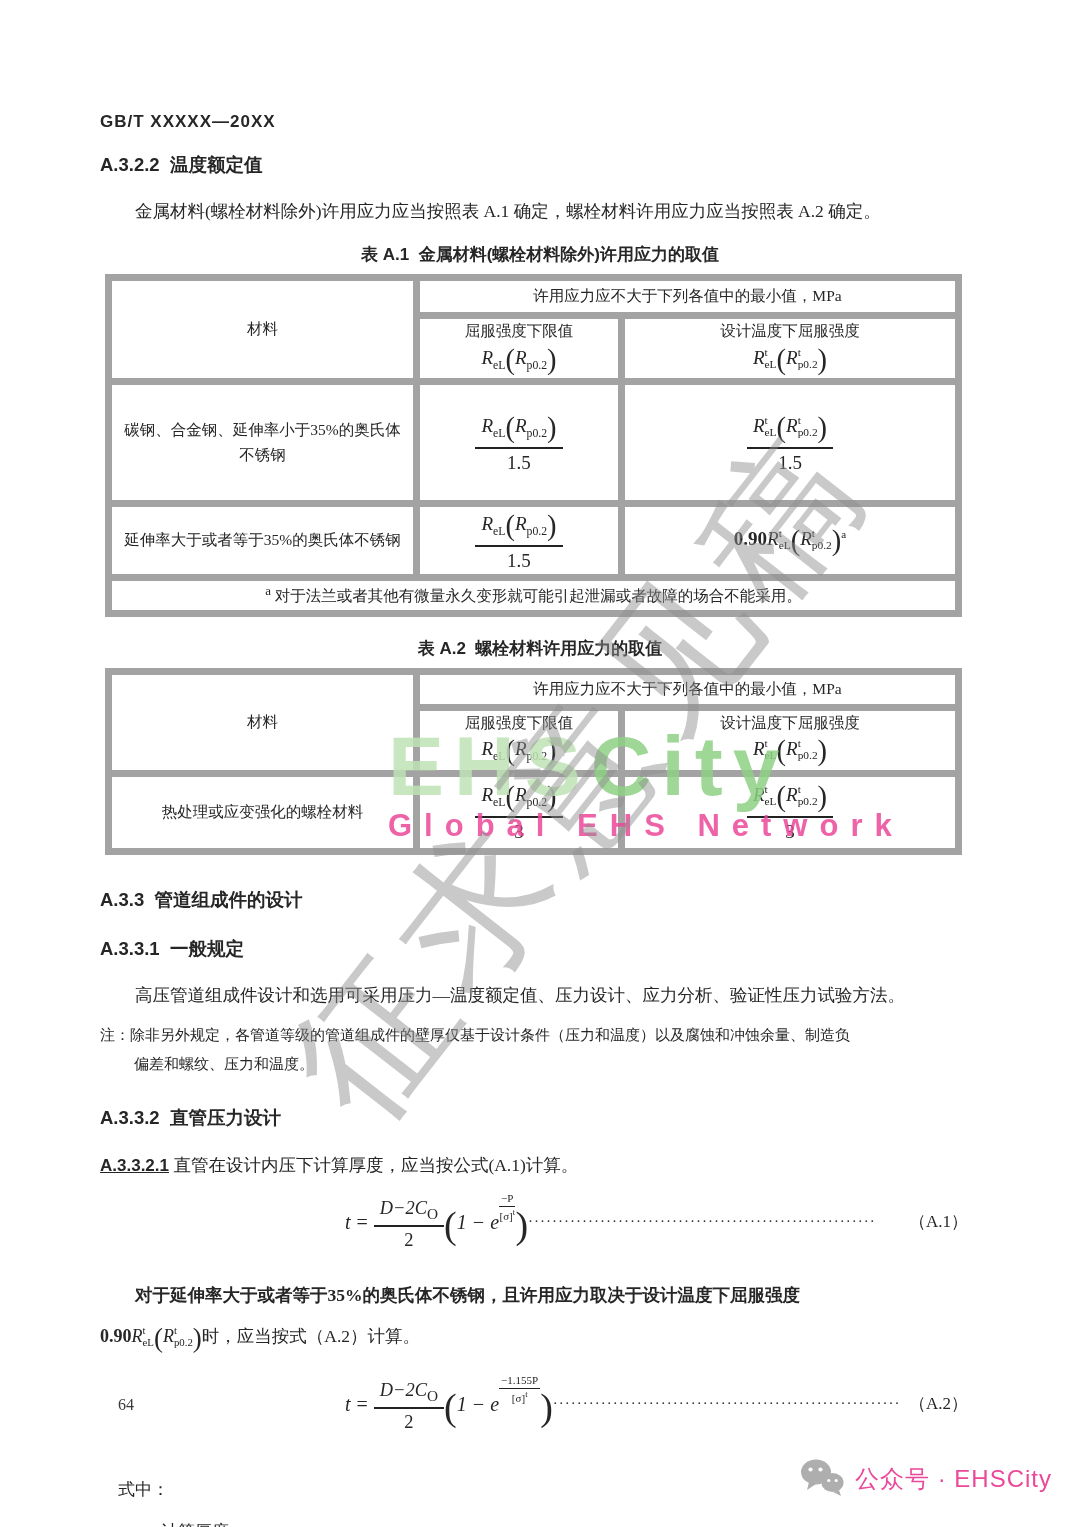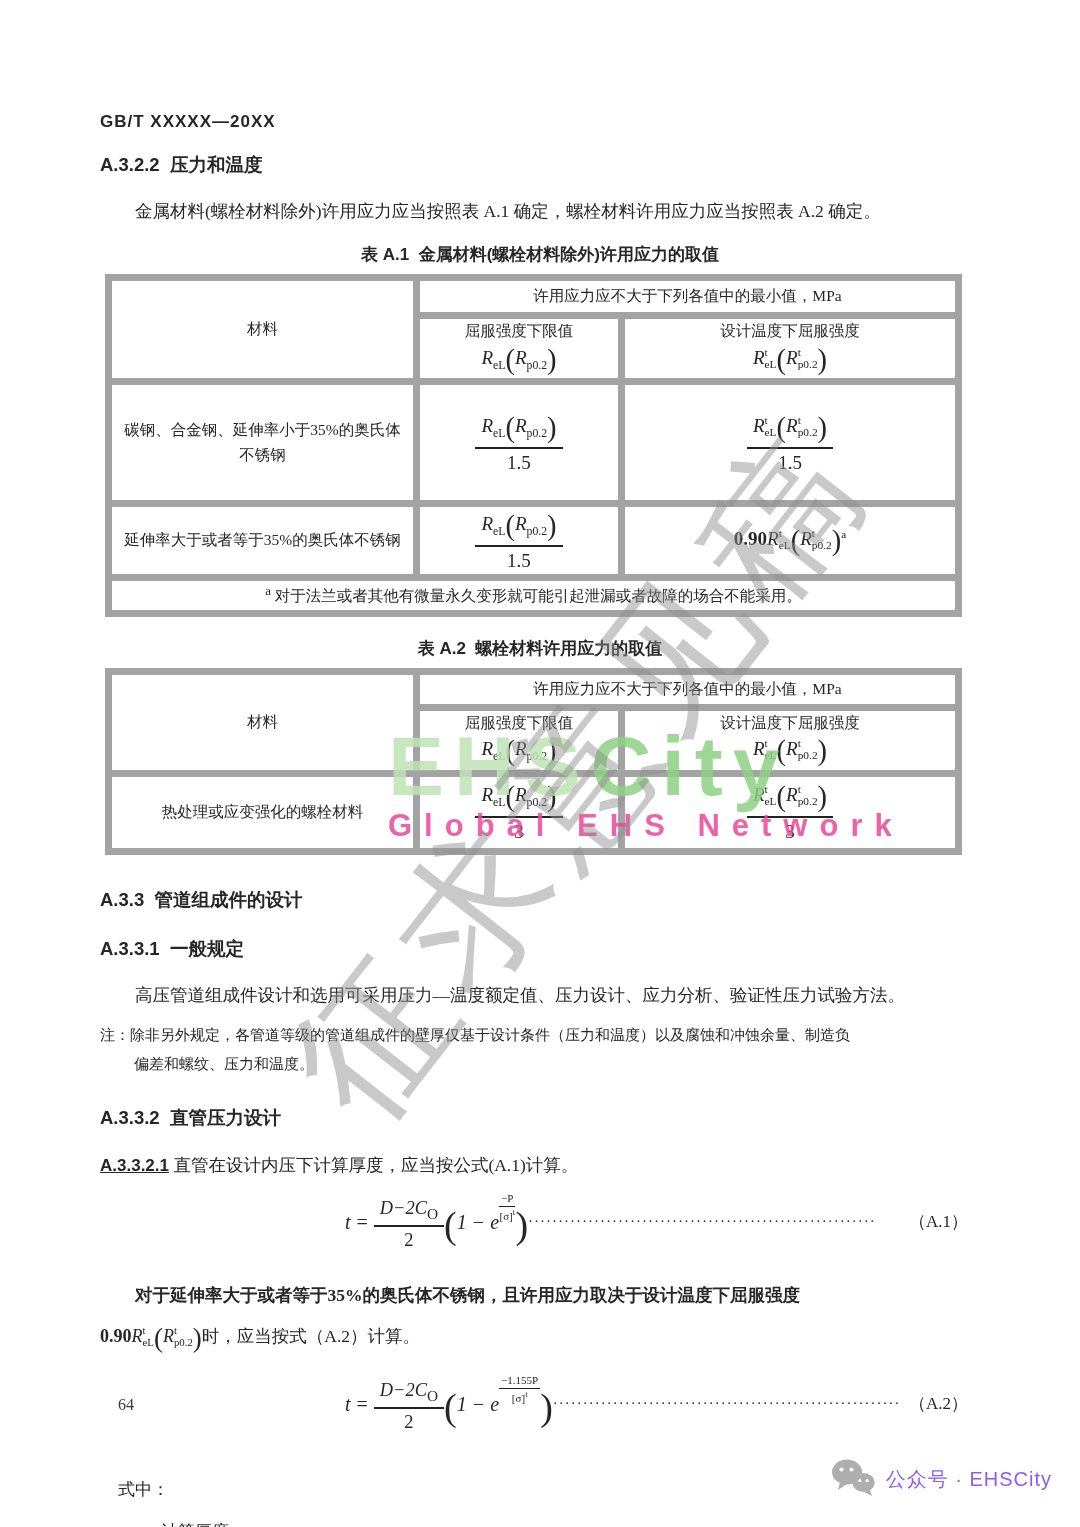--- a/index.html
+++ b/index.html
@@ -61,41 +61,41 @@
   .lead-num{font-family:"Liberation Sans",sans-serif;font-weight:bold;font-size:17px;white-space:pre-wrap;text-decoration:underline;}
   .p2{margin:28px 112px 0 100px;font-size:17.5px;line-height:1.9;}
   .p2 .l1{text-indent:2em;font-weight:bold;}
   .where{margin:36px 0 0 118px;font-size:17px;line-height:2.45;}
   .where .sym{font-style:italic;}
 
   .page-num{position:absolute;left:118px;top:1396px;font-size:16px;color:#3a3a3a;}
 
   
   .footer{position:absolute;top:1458px;right:28px;display:flex;align-items:center;gap:10px;}
-  .footer .label{font-family:"Liberation Sans",sans-serif;font-size:20px;color:#8b5cf6;letter-spacing:1px;}
+  .footer .label{font-family:"Liberation Sans",sans-serif;font-size:24px;color:#ec4899;letter-spacing:1px;}
 
   
   .wm-draft{position:absolute;left:150px;top:700px;width:860px;text-align:center;
             transform:rotate(-52deg);font-size:150px;line-height:1;letter-spacing:14px;
             color:#8f8f8f;opacity:0.48;z-index:6;pointer-events:none;white-space:nowrap;
             font-family:"Liberation Serif",serif;}
   .wm-logo{position:absolute;left:388px;top:724px;z-index:5;opacity:0.85;pointer-events:none;
            font-family:"Liberation Sans",sans-serif;font-weight:bold;line-height:1;}
   .wm-logo .main{font-size:84px;letter-spacing:10px;}
   .wm-logo .main .light{color:#bfe3b6;margin-top:8px;}
   .wm-logo .main .dark{color:#8ed184;}
   .wm-logo .sub{font-size:31px;letter-spacing:12px;color:#ec4899;margin-top:2px;}
 </style>
 </head>
 <body>
 
 <div class="page">
 
   <div class="doc-code">GB/T XXXXX—20XX</div>
-  <div class="h-sub">A.3.2.2  压力和温度</div>
+  <div class="h-sub">A.3.2.2  温度额定值</div>
   <p class="body-p">金属材料(螺栓材料除外)许用应力应当按照表 A.1 确定，螺栓材料许用应力应当按照表 A.2 确定。</p>
 
   <div class="tbl-caption">表 A.1  金属材料(螺栓材料除外)许用应力的取值</div>
   <table class="std">
     <colgroup>
         <col style="width:308px">
         <col style="width:205px">
         <col style="width:337px">
       </colgroup>
     <tbody>

